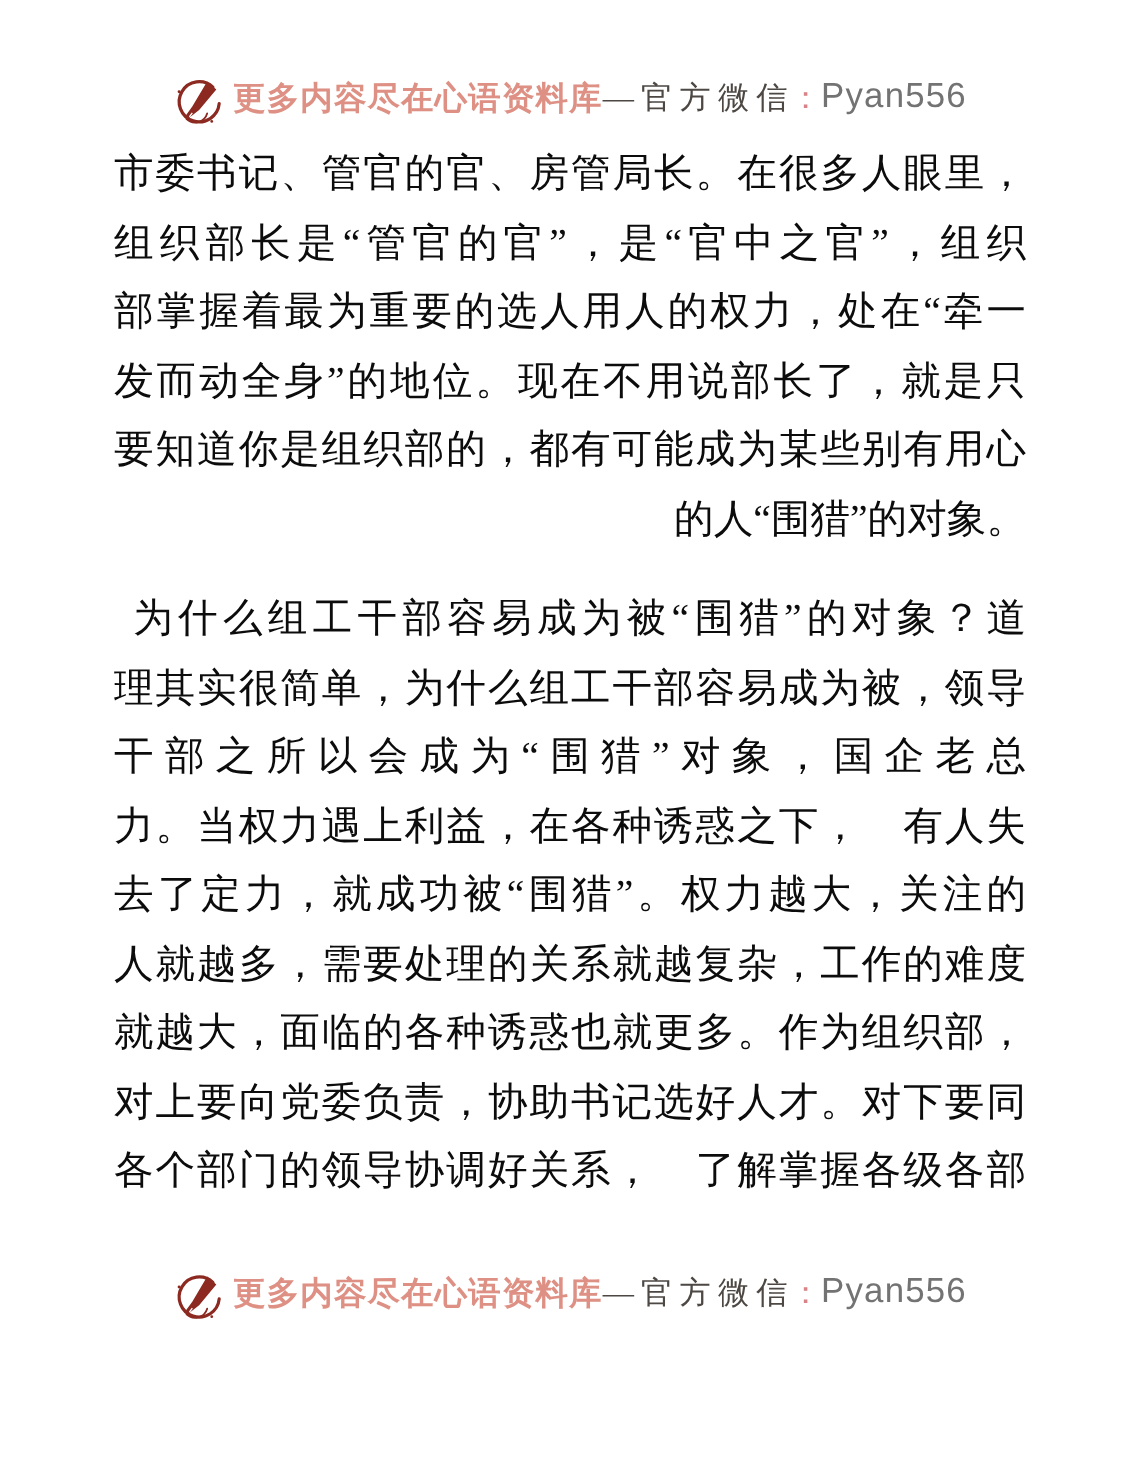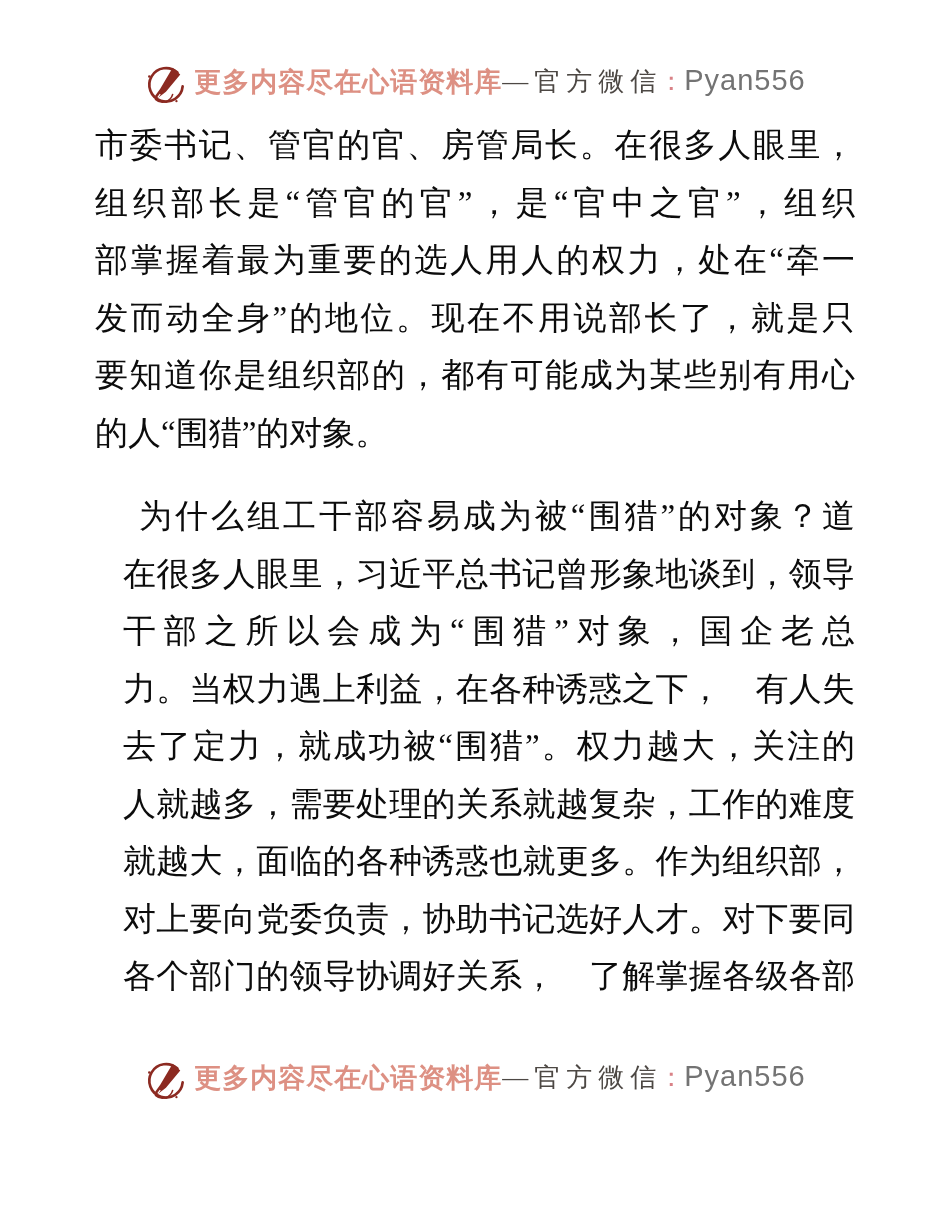--- a/index.html
+++ b/index.html
@@ -51,25 +51,25 @@
   }
   
   .content {
     width: 760px;
     margin: 7px auto 0 auto;
     color: #0c0c0c;
     font-size: 33px;
     font-weight: 400;
   }
   .para { margin: 0; }
-  .para2 { margin-top: 26px; margin-left: 28px; }
+  .para2 { margin-top: 26px; }
   .line {
     height: 57.5px;
     line-height: 57.5px;
-    text-align: left;
+    text-align: right;
   }
   .line.fill {
     text-align: justify;
     text-align-last: justify;
   }
   .line.indent { text-indent: 16px; }
 </style>
 </head>
 <body>
 
@@ -98,21 +98,21 @@
       <div class="line fill">市委书记、管官的官、房管局长。在很多人眼里，</div>
       <div class="line fill">组织部长是“管官的官”，是“官中之官”，组织</div>
       <div class="line fill">部掌握着最为重要的选人用人的权力，处在“牵一</div>
       <div class="line fill">发而动全身”的地位。现在不用说部长了，就是只</div>
       <div class="line fill">要知道你是组织部的，都有可能成为某些别有用心</div>
       <div class="line">的人“围猎”的对象。</div>
     </div>
 
     <div class="para para2">
       <div class="line fill indent">为什么组工干部容易成为被“围猎”的对象？道</div>
-      <div class="line fill">在很多人眼里，习近平总书记曾形象地谈到，领导</div>
+      <div class="line fill">理其实很简单，为什么组工干部容易成为被，领导</div>
       <div class="line fill">干部之所以会成为“围猎”对象，国企老总</div>
       <div class="line fill">力。当权力遇上利益，在各种诱惑之下，　有人失</div>
       <div class="line fill">去了定力，就成功被“围猎”。权力越大，关注的</div>
       <div class="line fill">人就越多，需要处理的关系就越复杂，工作的难度</div>
       <div class="line fill">就越大，面临的各种诱惑也就更多。作为组织部，</div>
       <div class="line fill">对上要向党委负责，协助书记选好人才。对下要同</div>
       <div class="line fill">各个部门的领导协调好关系，　了解掌握各级各部</div>
     </div>
 
   </div>

